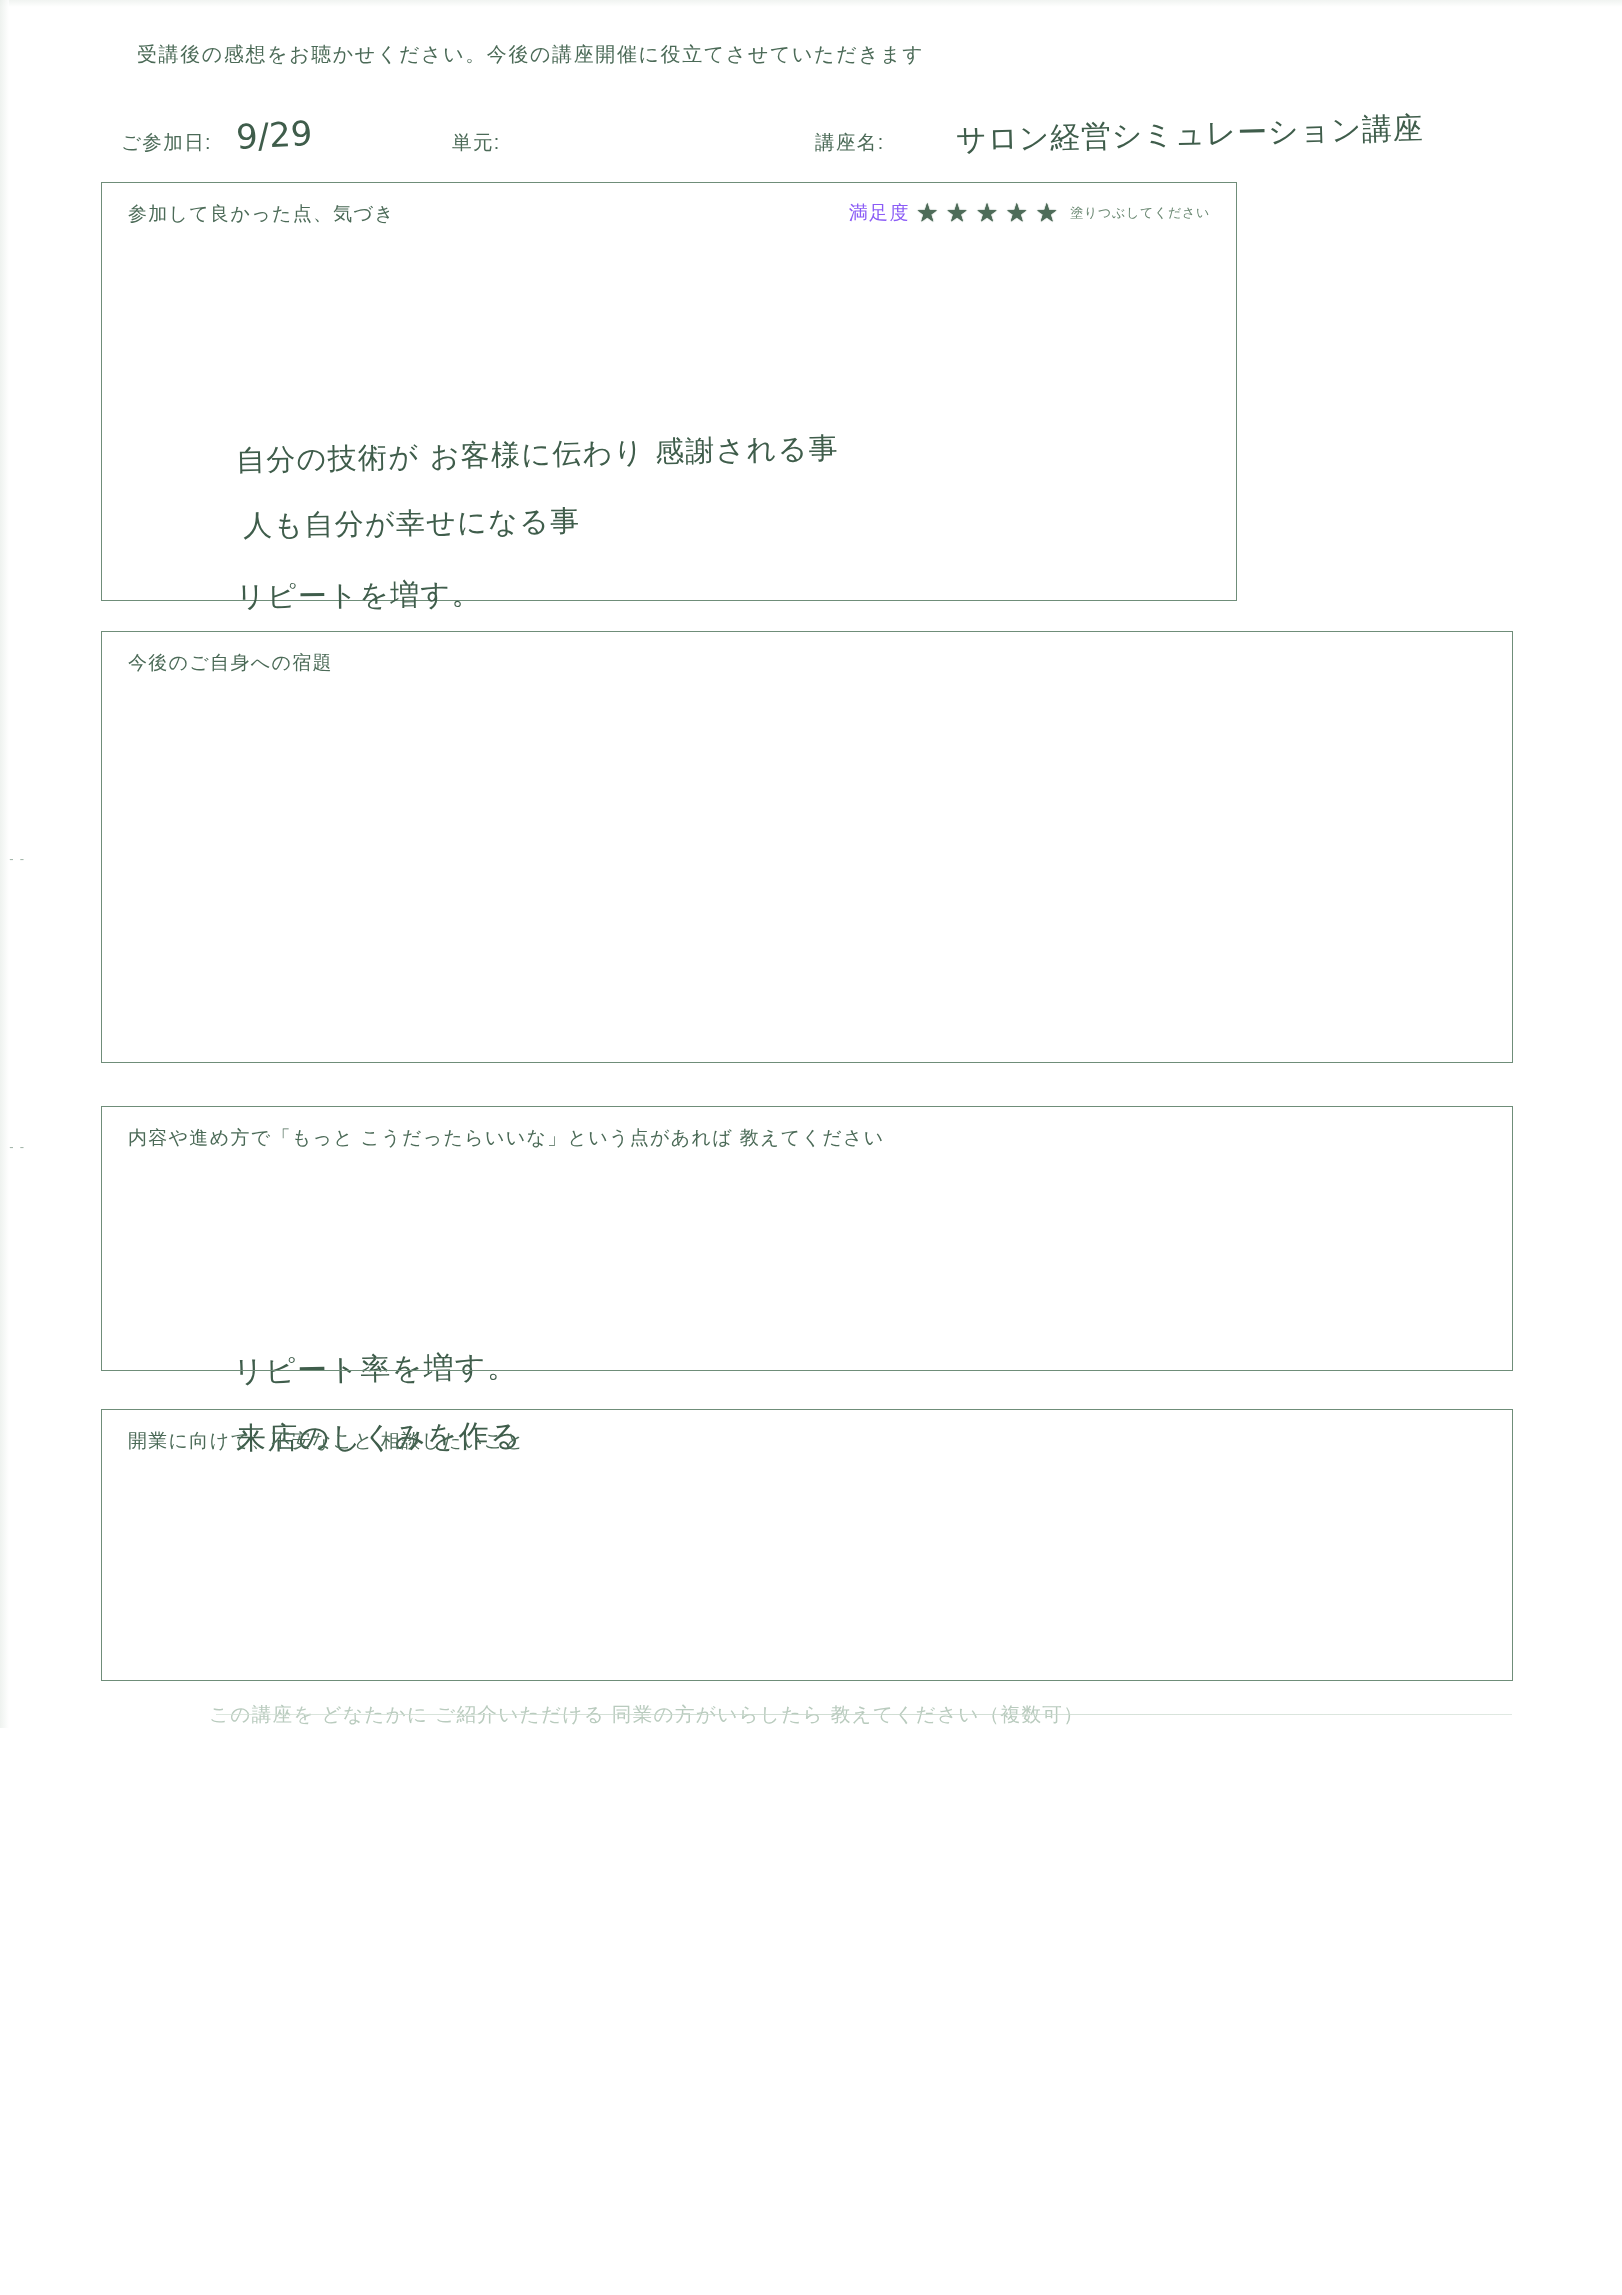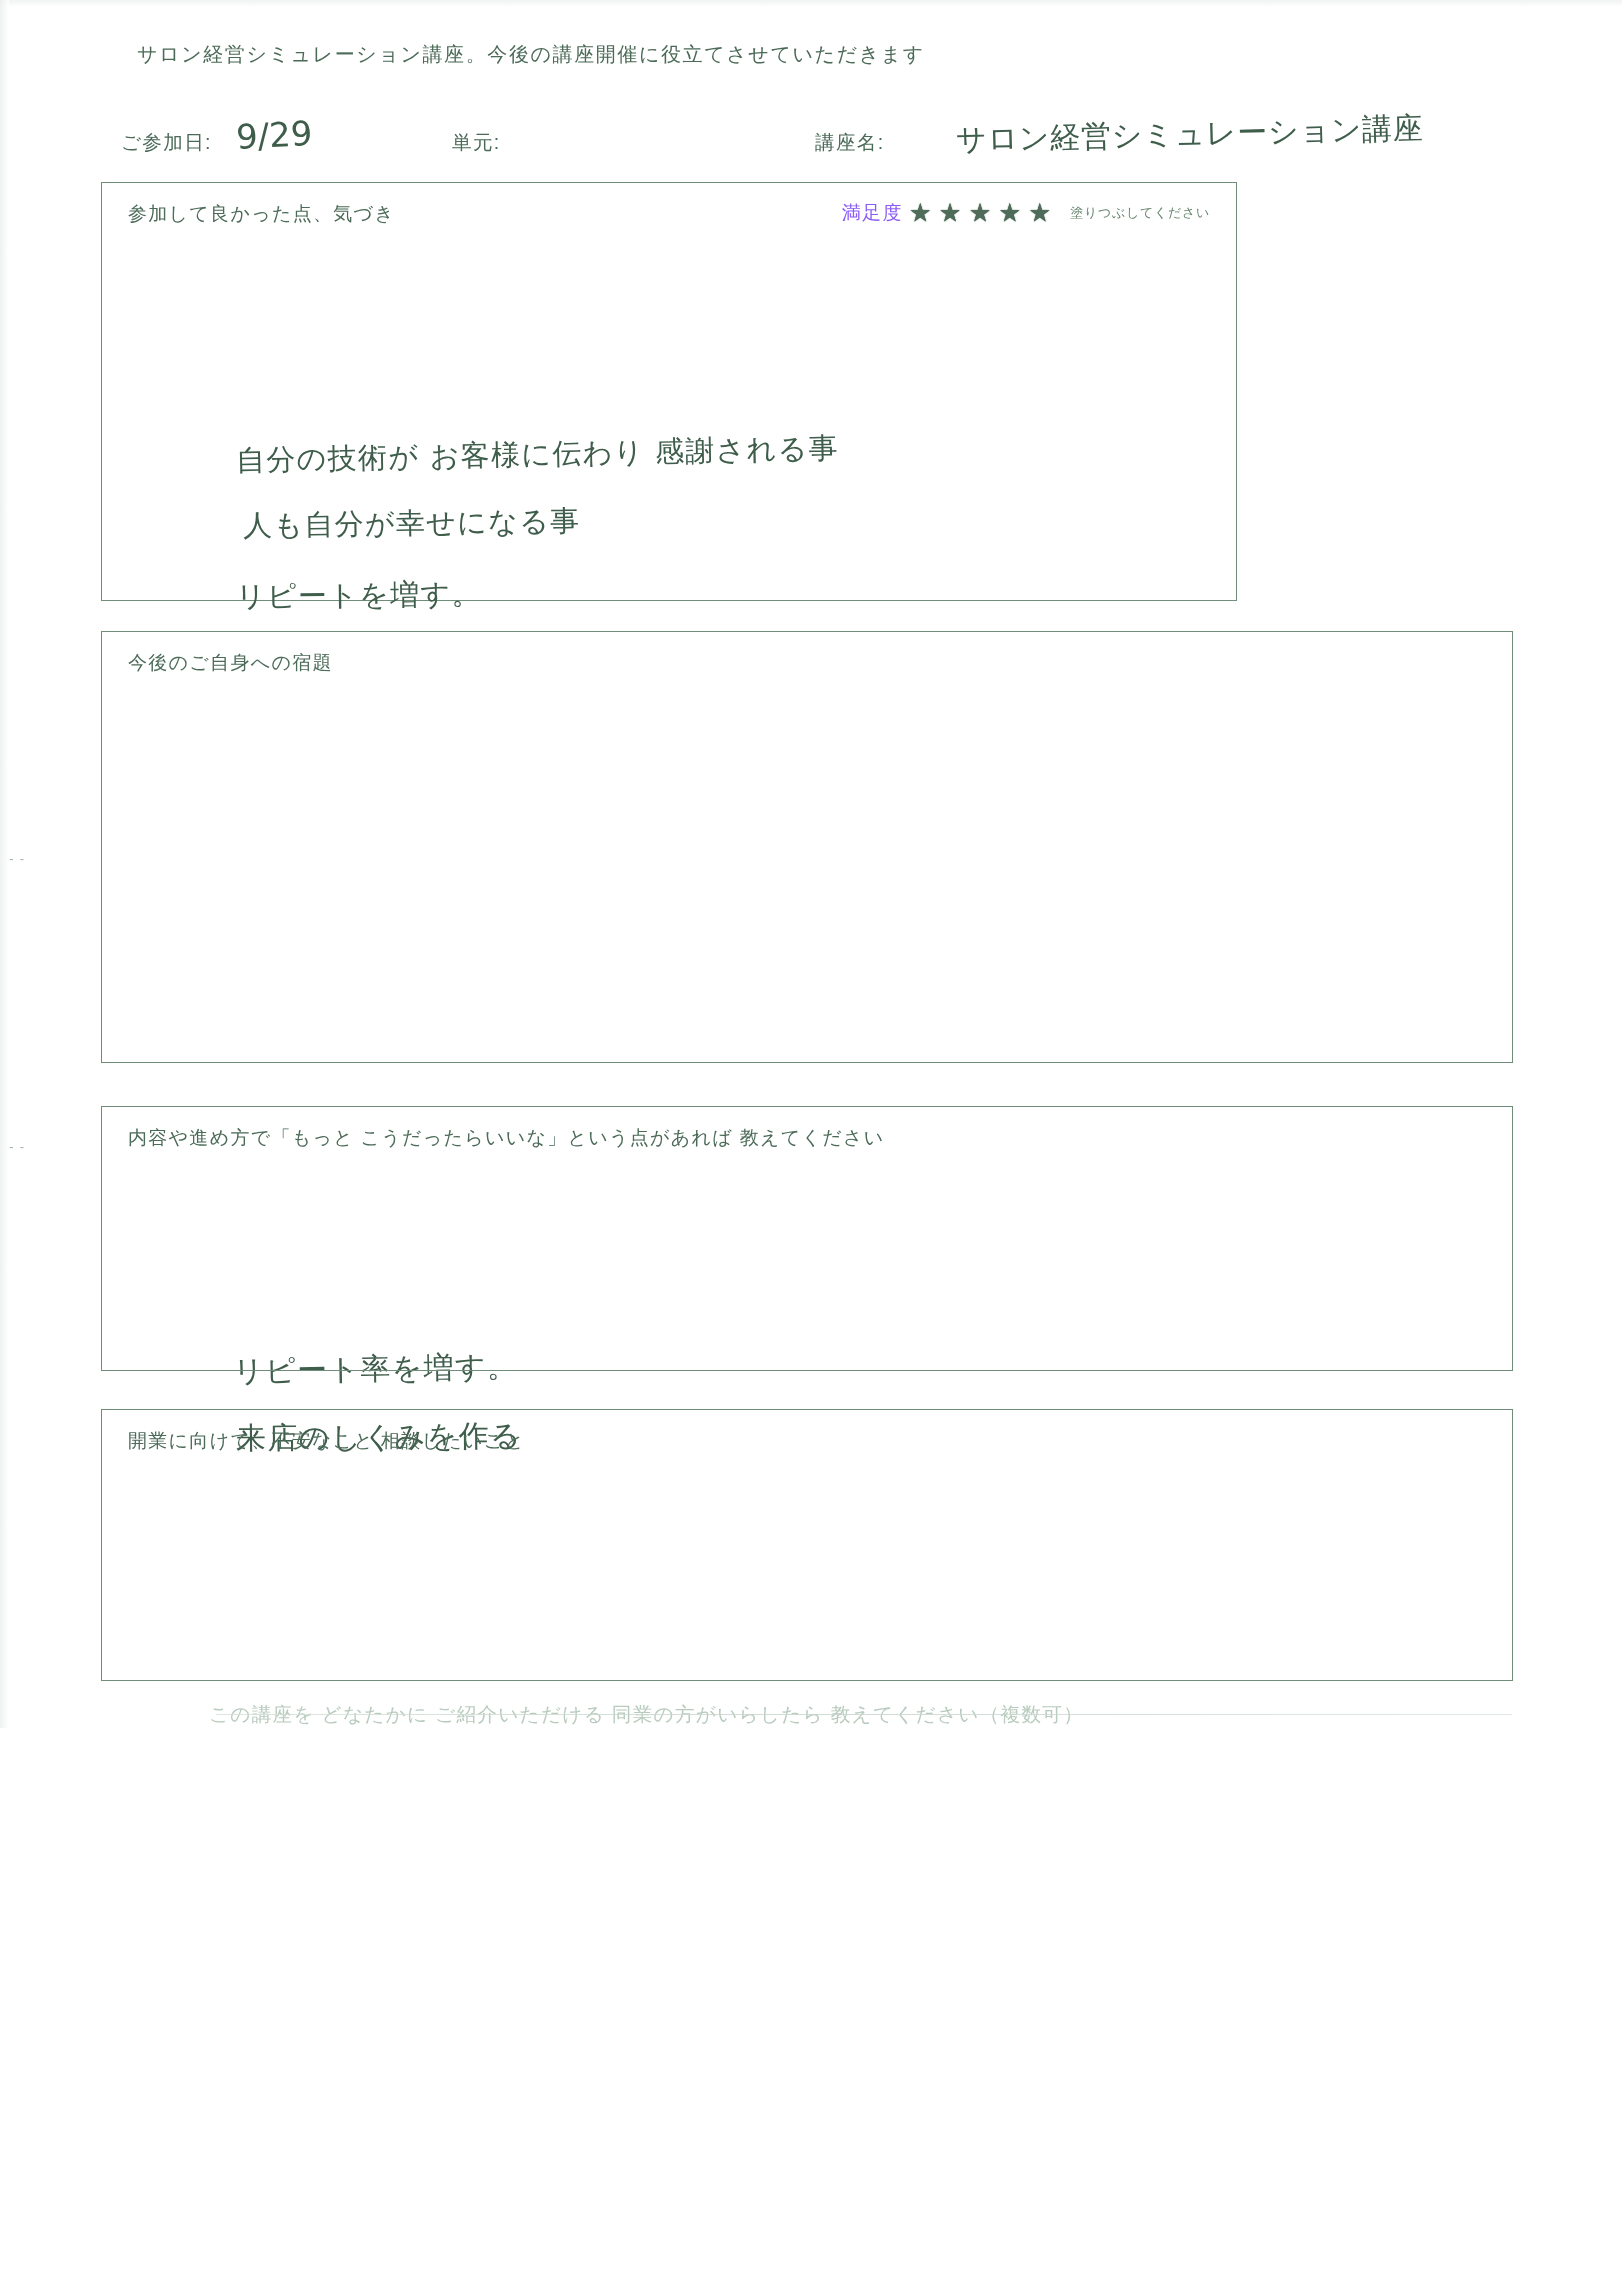--- a/index.html
+++ b/index.html
@@ -143,21 +143,21 @@
     position: relative;
   }
   .star.filled {
     color: #4e6c59;
     text-shadow: 0 0 0.7px #3e5a49, 0 0 1.3px #4e6c59;
   }
   .sat-note {
     font-size: 13px;
     color: #67856f;
     letter-spacing: 0.7px;
-    margin-left: 13px;
+    margin-left: 6px;
   }
 
   
   .hand {
     position: absolute;
     font-family: "DejaVu Sans", sans-serif;
     color: #3f5d4b;
     white-space: nowrap;
   }
   .hw1 { left: 134px; top: 252px; font-size: 29px; transform: rotate(-1.2deg); letter-spacing: 1.3px; }
@@ -192,21 +192,21 @@
 </head>
 <body>
 
 <div class="page">
 
   <div class="scan-edge-top"></div>
   <div class="scan-edge-left"></div>
   <div class="dash" style="left:9.2px; top:851px;">- -</div>
   <div class="dash" style="left:9.2px; top:1139px;">- -</div>
 
-  <div class="doc-header printed">サロン経営シミュレーション講座。今後の講座開催に役立てさせていただきます</div>
+  <div class="doc-header printed">受講後の感想をお聴かせください。今後の講座開催に役立てさせていただきます</div>
 
   <div class="meta-row">
     <span class="meta-label m-date-label">ご参加日:</span>
     <span class="hand m-date-value">9/29</span>
 
     <span class="meta-label m-unit-label">単元:</span>
 
     <span class="meta-label m-course-label">講座名:</span>
     <span class="hand m-course-value">サロン経営シミュレーション講座</span>
   </div>

